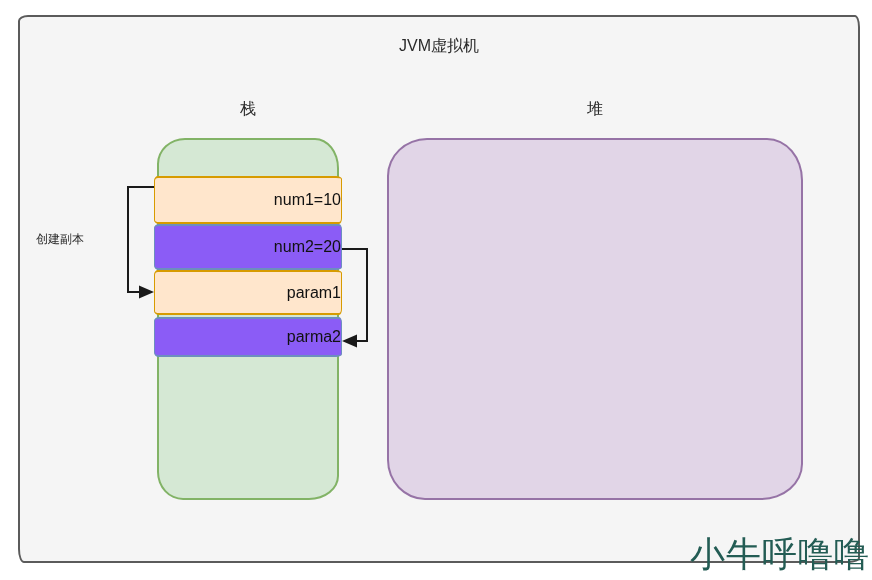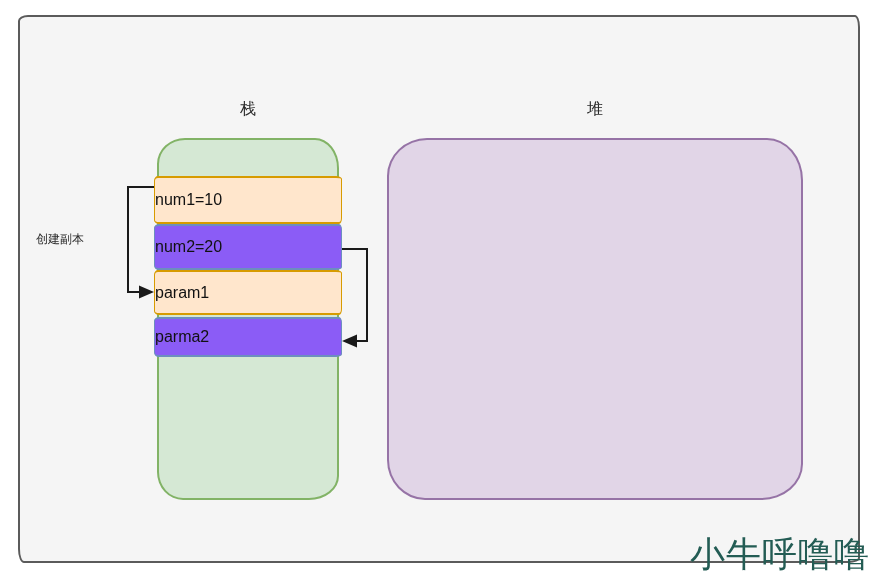--- a/index.html
+++ b/index.html
@@ -53,21 +53,21 @@
     background: #e1d5e7;
     border: 2px solid #9673a6;
     border-radius: 40px 36px 42px 38px / 38px 42px 36px 40px;
   }
   .frame-row {
     position: absolute;
     left: 154px;
     width: 188px;
     display: flex;
     align-items: center;
-    justify-content: flex-start;
+    justify-content: flex-end;
     font-size: 16px;
     color: #111111;
   }
   .frame-row.orange {
     background: #ffe6cc;
     border-top: 2px solid #d79b00;
     border-bottom: 2px solid #d79b00;
     border-left: 1px solid #d79b00;
     border-right: 1px solid #d79b00;
     border-radius: 4px 6px 3px 5px / 5px 3px 6px 4px;
@@ -109,20 +109,21 @@
     white-space: nowrap;
   }
 </style>
 </head>
 <body>
 
 <div class="canvas">
 
   <div class="frame"></div>
 
+  <div class="diagram-title">JVM虚拟机</div>
 
   <div class="col-label stack">栈</div>
   <div class="col-label heap">堆</div>
 
   <div class="stack-box"></div>
   <div class="heap-box"></div>
 
   <div class="frame-row orange row-num1">
     <span>num1=10</span>
   </div>

